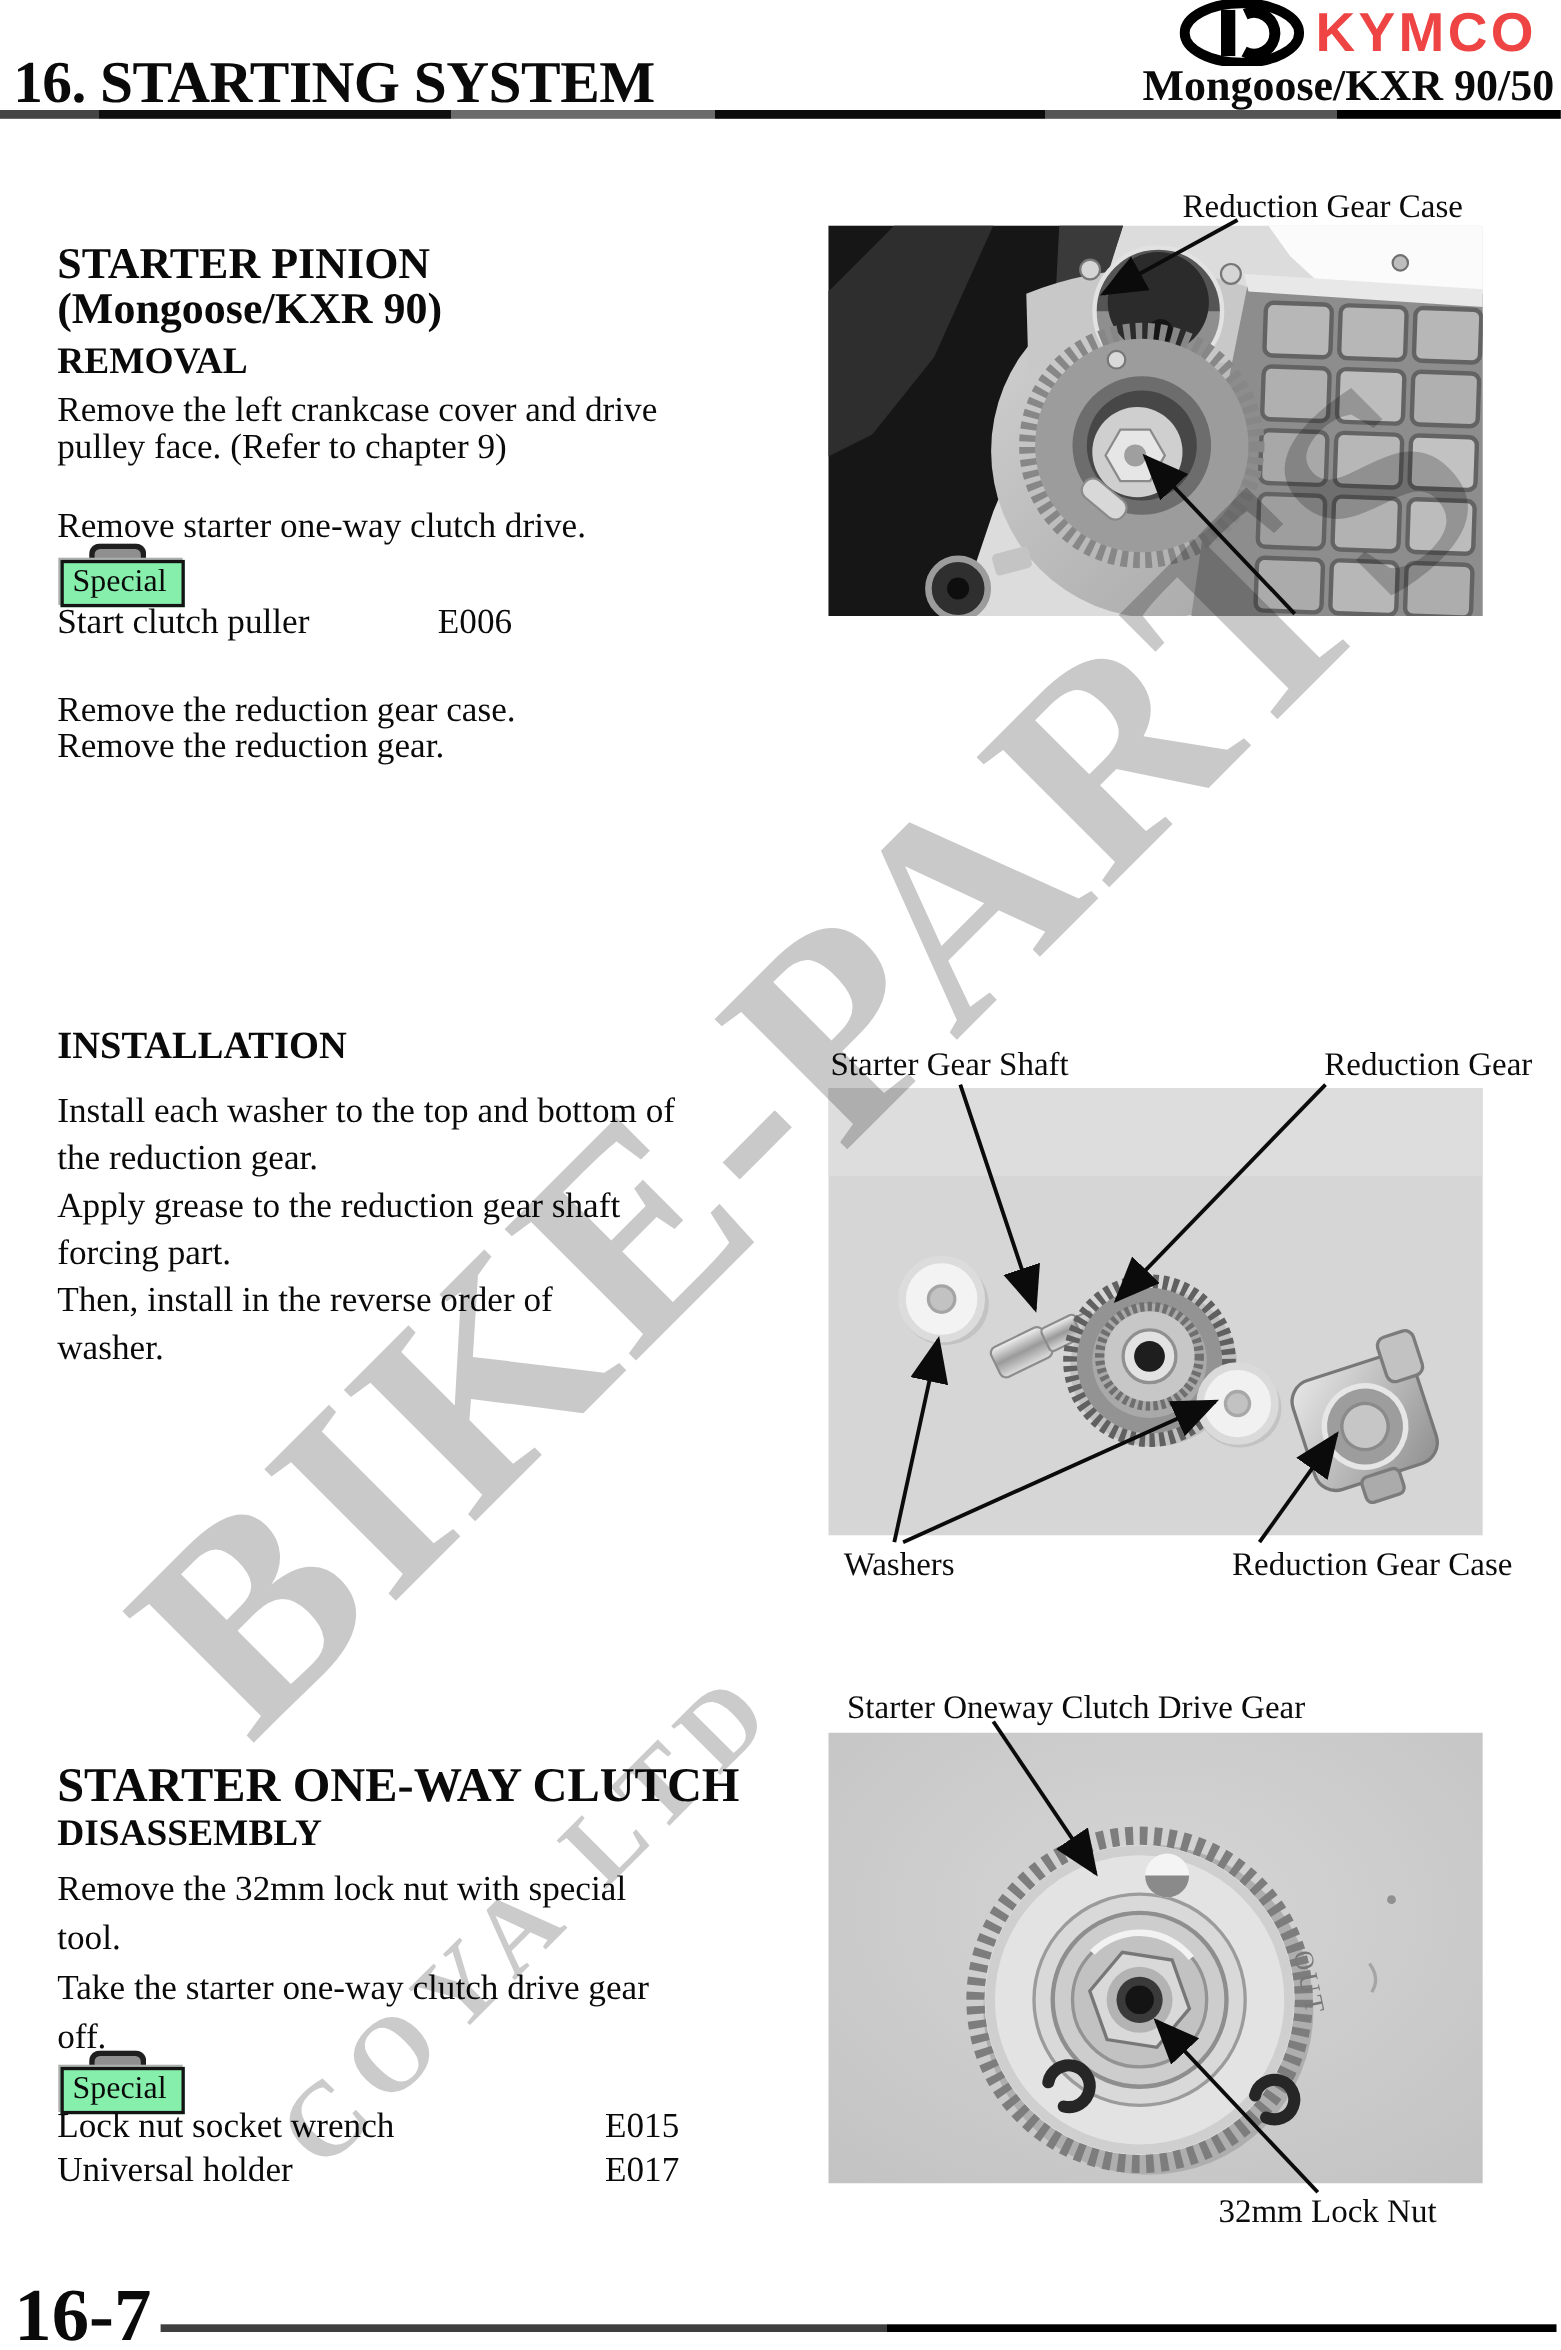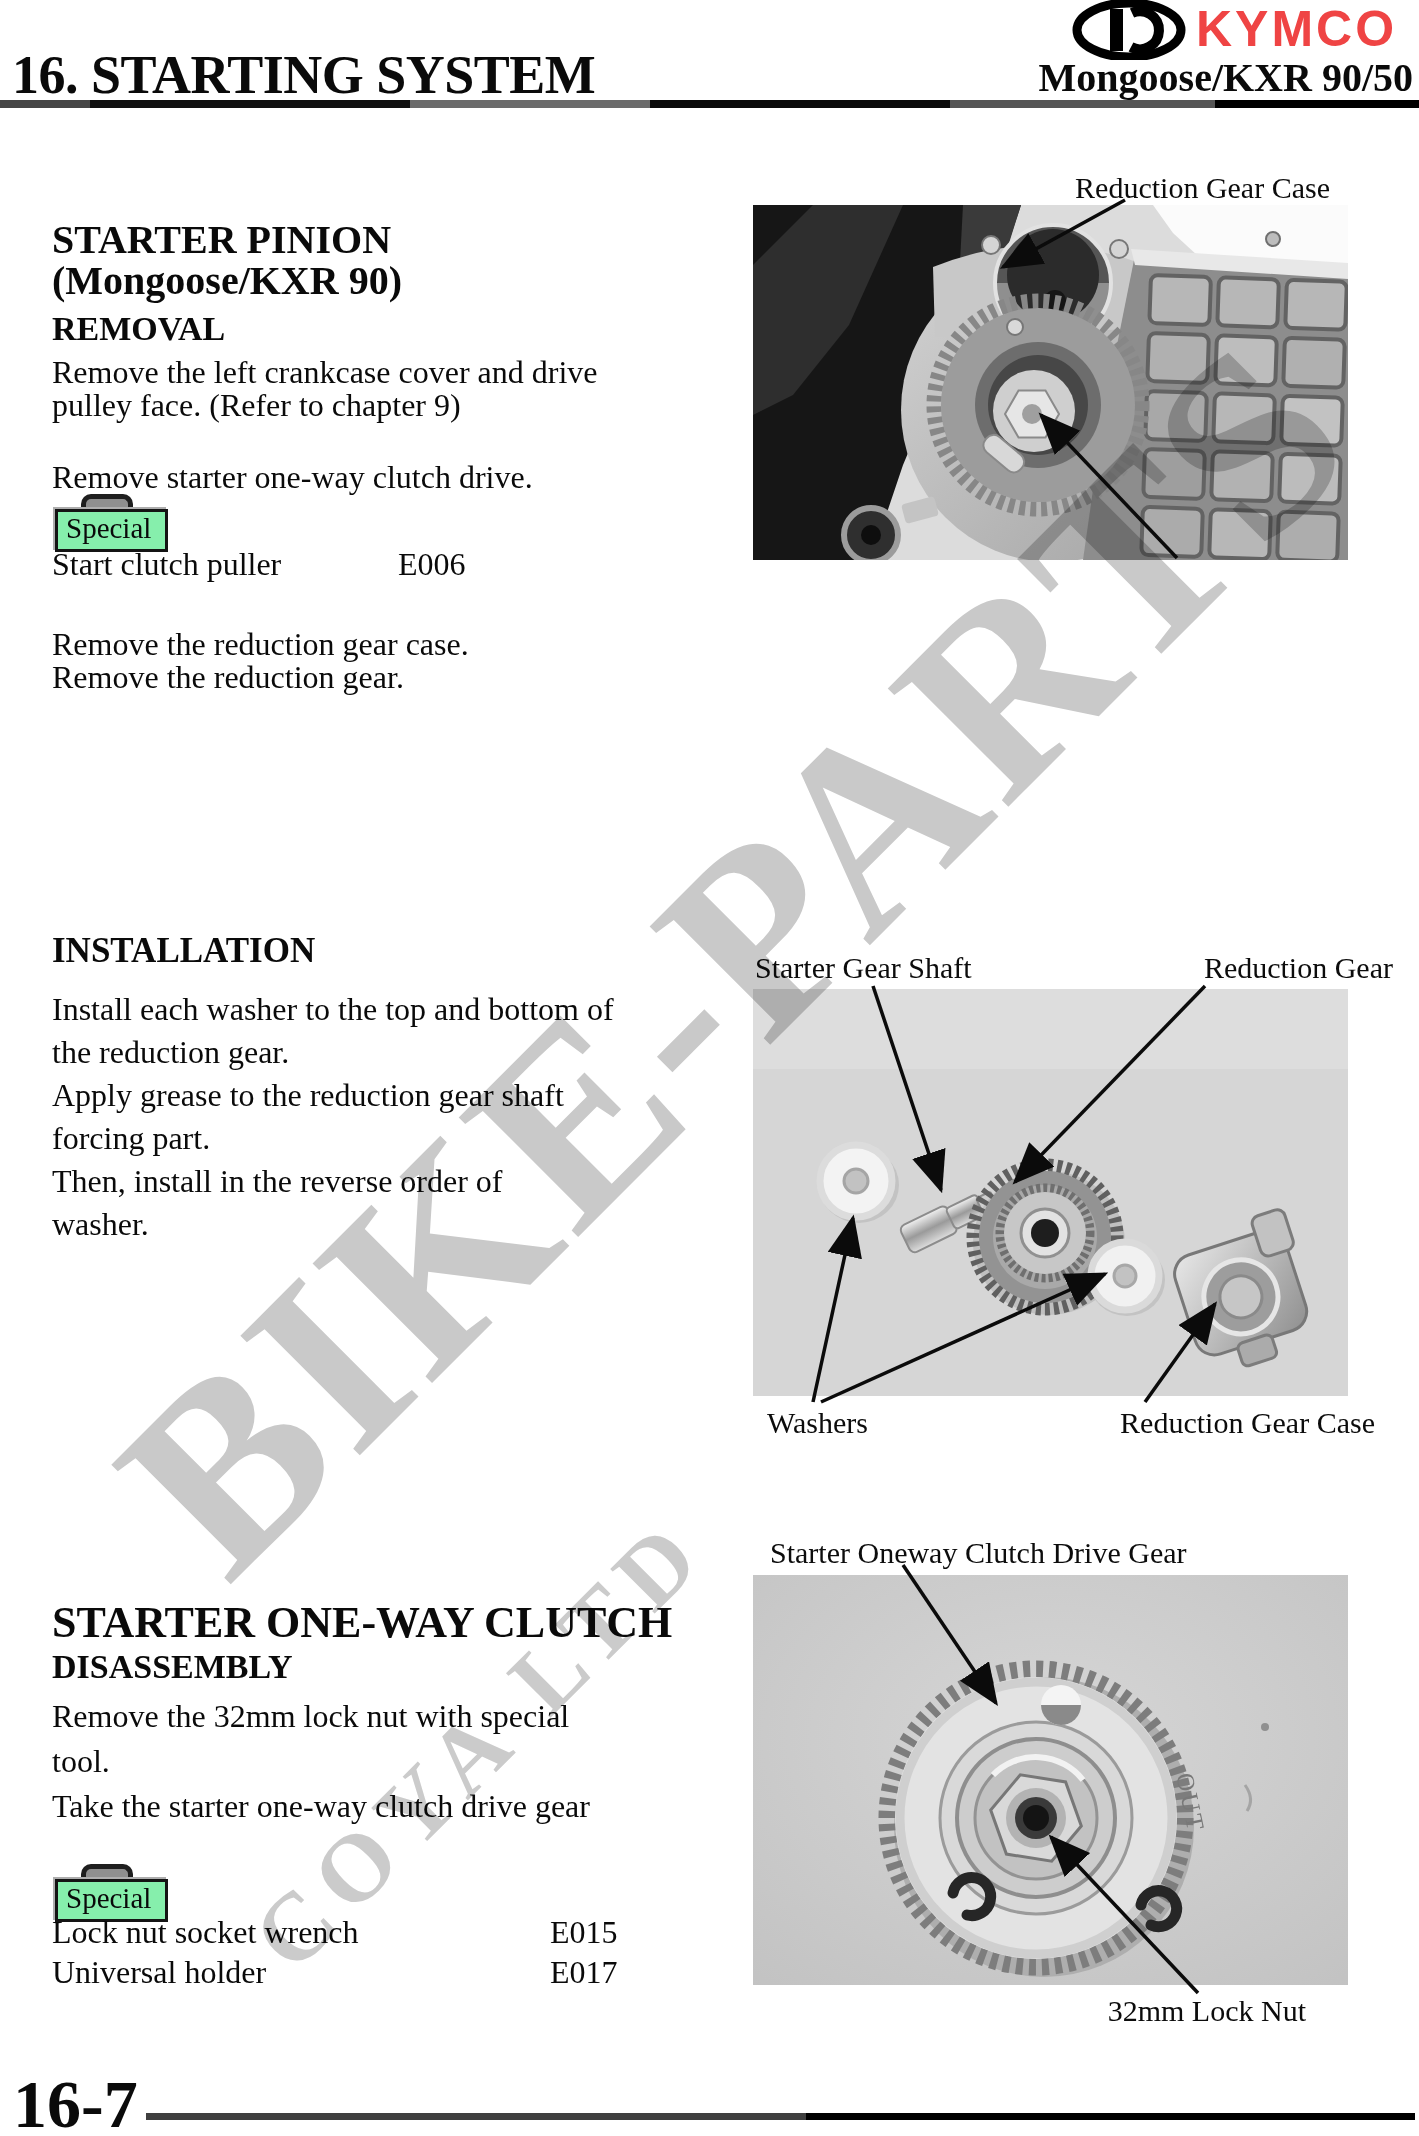--- a/index.html
+++ b/index.html
@@ -113,20 +113,21 @@
     <div class="ln">washer.</div>
   </div>
 
   <div class="abs h-section2" style="top:1601px;">STARTER ONE-WAY CLUTCH</div>
   <div class="abs h-sub" style="top:1650px;">DISASSEMBLY</div>
 
   <div class="abs para para-loose" style="top:1694px;">
     <div class="ln">Remove the 32mm lock nut with special</div>
     <div class="ln">tool.</div>
     <div class="ln">Take the starter one-way clutch drive gear</div>
+    <div class="ln">off.</div>
   </div>
 
   <div class="abs special" style="top:1864px;">
     <div class="handle"></div>
     <div class="frame">Special</div>
   </div>
 
   <div class="abs tool-row" style="top:1916px;">
     <span>Lock nut socket wrench</span>
     <span class="tool-code" style="left:498px;">E015</span>

